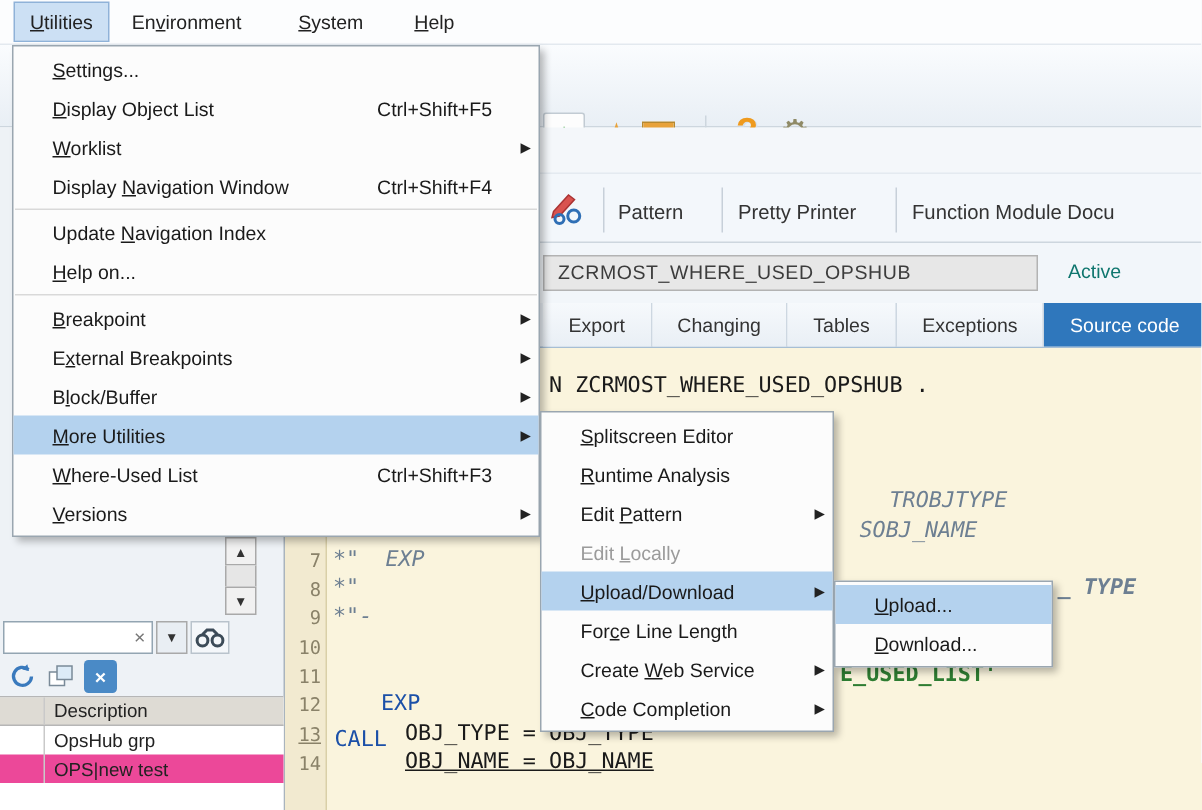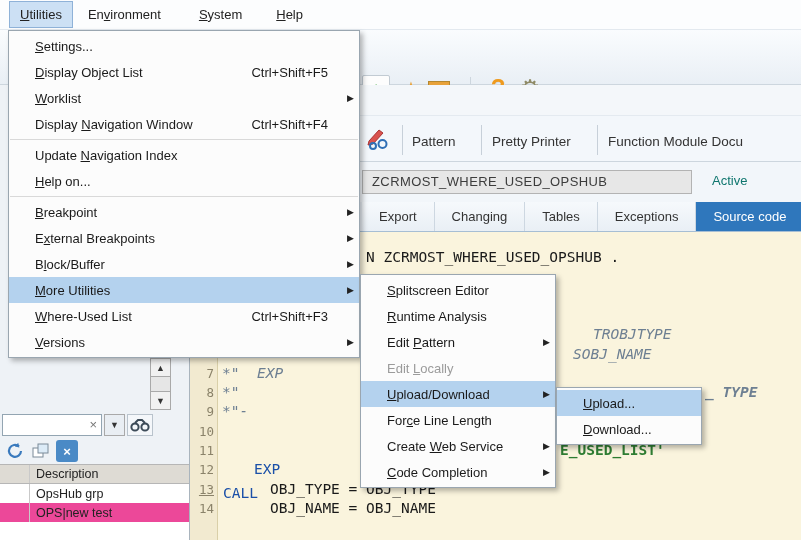--- a/index.html
+++ b/index.html
@@ -158,21 +158,21 @@
       <span class="frag code-comment" style="top: 93.2px; left: 403px;">TROBJTYPE</span>
       <span class="frag code-comment" style="top: 112.5px; left: 383px;">SOBJ_NAME</span>
       <span class="frag code-comment" style="top: 131.8px; left: 32px;">*"  EXP</span>
       <span class="frag code-comment" style="top: 151.1px; left: 32px;">*"</span>
       <span class="frag code-comment" style="top: 151.1px; left: 515px; font-weight: bold;">_ TYPE</span>
       <span class="frag code-comment" style="top: 170.4px; left: 32px;">*"-</span>
       <span class="frag code-keyword" style="top: 209px; left: 33px; margin-top: 43px;">CALL</span>
       <span class="frag code-literal" style="top: 209px; left: 370px; font-weight: bold;">E_USED_LIST'</span>
       <span class="frag code-keyword" style="top: 228.3px; left: 64px;">EXP</span>
       <span class="frag code-plain" style="top: 247.6px; left: 80px;">OBJ_TYPE = OBJ_TYPE</span>
-      <span class="frag code-plain" style="top: 266.9px; left: 80px;">OBJ_NAME = OBJ_NAME</span>
+      <span class="frag code-plain" style="top: 266.9px; left: 80px; text-decoration: underline;">OBJ_NAME = OBJ_NAME</span>
     </div>
 
   <div id="navigator">
     <div class="nav-btn" id="scroll-up">▲</div>
     <div id="scroll-track"></div>
     <div class="nav-btn" id="scroll-down">▼</div>
 
     <div id="nav-search">
       <span class="clear">×</span>
     </div>

